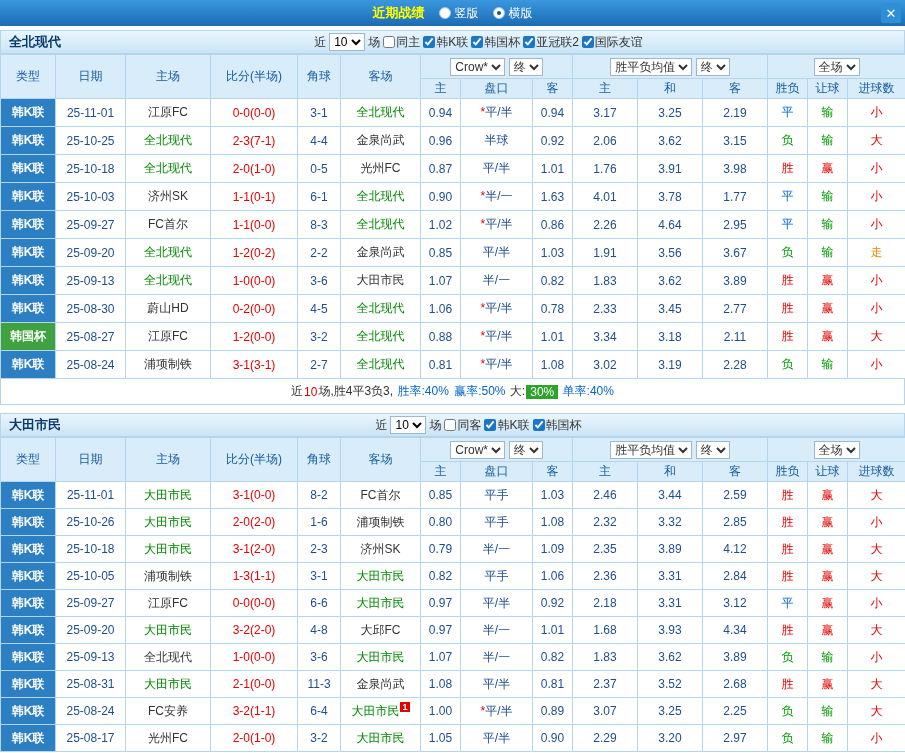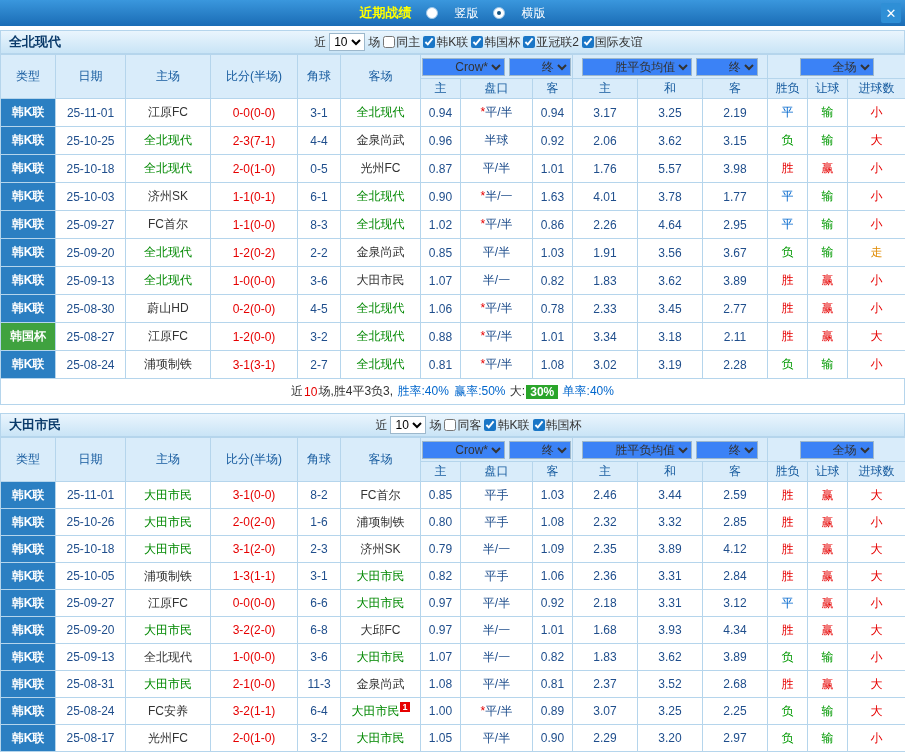--- a/index.html
+++ b/index.html
@@ -3,63 +3,63 @@
 <meta charset="utf-8">
 <style>
   * { margin:0; padding:0; box-sizing:border-box; }
   html,body { width:905px; height:753px; overflow:hidden; background:#fff;
     font-family:"Liberation Sans","DejaVu Sans",sans-serif; font-size:12px; }
 
   
   .topbar { height:26px; background:linear-gradient(#3a97dd,#1a6cb5);
     display:flex; align-items:center; justify-content:center; position:relative; color:#fff; }
   .topbar-title { color:#ffff00; font-weight:bold; font-size:13px; }
-  .radio-group { display:inline-flex; align-items:center; gap:17px; margin-left:14px; cursor:pointer; }
+  .radio-group { display:inline-flex; align-items:center; gap:4px; margin-left:14px; cursor:pointer; }
   .radio { width:12px; height:12px; border-radius:50%; background:#fff; border:1px solid #9cc6e8; display:inline-block; position:relative; }
   .radio.checked::after { content:''; position:absolute; left:3px; top:3px; width:4px; height:4px; border-radius:50%; background:#14527f; }
   .close-btn { position:absolute; right:4px; top:3px; width:20px; height:20px; background:#2f8fd6;
     color:#fff; font-weight:bold; font-size:13px; display:flex; align-items:center; justify-content:center; cursor:pointer; border-radius:2px; }
 
   
   .section-bar { height:24px; background:linear-gradient(#eaf5fd,#c9e4f6); border:1px solid #b5d5ec;
     display:flex; align-items:center; padding:0 8px; }
   .gap4 { height:4px; } .gap8 { height:8px; }
   .team-name { font-weight:bold; color:#0a3a6a; font-size:13px; }
   .filters { display:flex; align-items:center; gap:3px; margin:0 auto; color:#333; }
   .filters select { height:18px; font-size:12px; border:1px solid #9db8cc; background:#fff; }
   .filters label { display:inline-flex; align-items:center; gap:1px; cursor:pointer; }
   .filters input[type=checkbox] { width:12px; height:12px; accent-color:#1a76c6; }
 
   
   table { width:905px; border-collapse:collapse; table-layout:fixed; }
   th, td { border:1px solid #b5d5ec; text-align:center; overflow:hidden; white-space:nowrap; font-size:12px; }
   thead th { background:#d9ecfa; color:#155a9e; font-weight:normal; }
   .hrow1 th { height:24px; } .hrow2 th { height:20px; }
-  thead select { height:18px; font-size:12px; border:1px solid #9db8cc; background:#3b82f6; color:#333;padding-left:28px; }
+  thead select { height:18px; font-size:12px; border:1px solid #9db8cc; background:#ffffff; color:#333; }
   tbody td { height:28px; background:#fff; }
   .sec2 tbody td { height:27px; }
 
   .type-cell { font-weight:bold; color:#fff; }
   .type-blue { background:#2b7fc2; }
   .type-green { background:#3fa23f; }
   .date-cell, .corner-cell, .odds-cell, .hcap-cell { color:#1f4e8c; }
   .team-cell { color:#333; }
   .team-cell.focus { color:#008800; }
   .score-cell { color:#e60000; }
   .star { color:#e60000; }
   .team-badge { background:#e60000; color:#fff; font-size:9px; padding:0 2px; margin-left:1px; font-weight:bold; }
   .c-red { color:#e60000; } .c-green { color:#009900; } .c-blue { color:#0066cc; } .c-orange { color:#e08a00; }
 
   
   .summary { height:26px; border:1px solid #b5d5ec; border-top:none; display:flex;
     align-items:center; justify-content:center; gap:1px; background:#fff; }
   .t-dark { color:#333; white-space:pre; }
   .t-red { color:#e60000; white-space:pre; }
   .t-blue { color:#0066cc; white-space:pre; }
-  .t-green-badge { background:#2aa52a; color:#fff; padding:0 4px; font-weight:bold; }
+  .t-green-badge { background:#2aa52a; color:#fff; padding:0 4px; font-weight:normal; }
 </style>
 </head>
 <body>
 
 <div class="topbar">
   <span class="topbar-title">近期战绩</span>
   <span class="radio-group">
     <span class="radio"></span>
     <span>竖版</span>
   </span>
@@ -190,21 +190,21 @@
         <td class="type-cell type-blue">韩K联</td>
         <td class="date-cell">25-10-18</td>
         <td class="team-cell focus">全北现代</td>
         <td class="score-cell">2-0(1-0)</td>
         <td class="corner-cell">0-5</td>
         <td class="team-cell">光州FC</td>
         <td class="odds-cell">0.87</td>
         <td class="hcap-cell"><span>平/半</span></td>
         <td class="odds-cell">1.01</td>
         <td class="odds-cell">1.76</td>
-        <td class="odds-cell">5.57</td>
+        <td class="odds-cell">3.91</td>
         <td class="odds-cell">3.98</td>
         <td class="c-red">胜</td>
         <td class="c-red">赢</td>
         <td class="c-red">小</td>
       </tr>
       <tr>
         <td class="type-cell type-blue">韩K联</td>
         <td class="date-cell">25-10-03</td>
         <td class="team-cell">济州SK</td>
         <td class="score-cell">1-1(0-1)</td>
@@ -494,21 +494,21 @@
         <td class="odds-cell">3.12</td>
         <td class="c-blue">平</td>
         <td class="c-red">赢</td>
         <td class="c-red">小</td>
       </tr>
       <tr>
         <td class="type-cell type-blue">韩K联</td>
         <td class="date-cell">25-09-20</td>
         <td class="team-cell focus">大田市民</td>
         <td class="score-cell">3-2(2-0)</td>
-        <td class="corner-cell">6-8</td>
+        <td class="corner-cell">4-8</td>
         <td class="team-cell">大邱FC</td>
         <td class="odds-cell">0.97</td>
         <td class="hcap-cell"><span>半/一</span></td>
         <td class="odds-cell">1.01</td>
         <td class="odds-cell">1.68</td>
         <td class="odds-cell">3.93</td>
         <td class="odds-cell">4.34</td>
         <td class="c-red">胜</td>
         <td class="c-red">赢</td>
         <td class="c-red">大</td>

